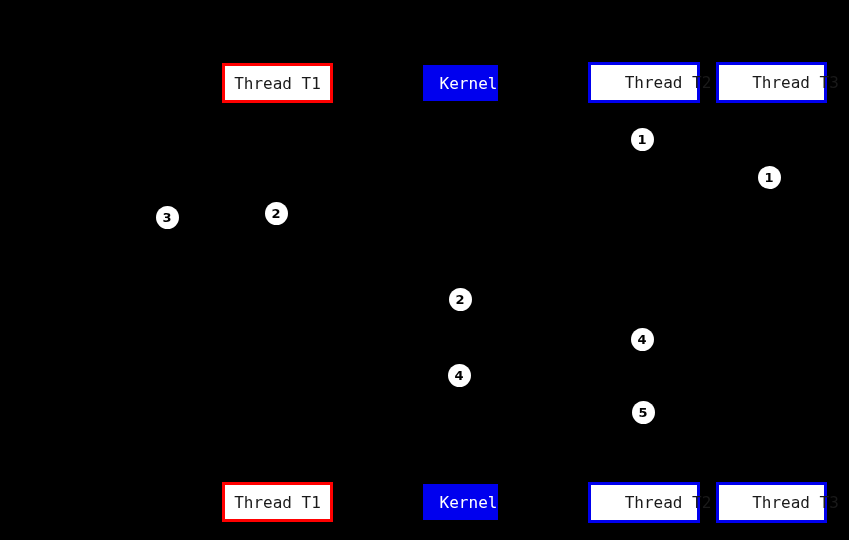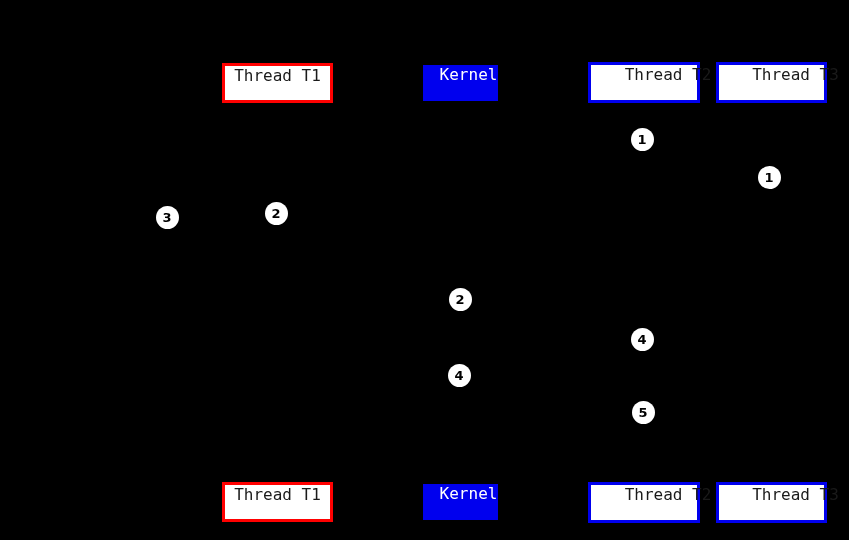--- a/index.html
+++ b/index.html
@@ -16,21 +16,21 @@
   .canvas{
     position:relative;
     width:849px;height:540px;
     background:var(--bg);
     overflow:hidden;
     font-family:"DejaVu Sans Mono", monospace;
   }
   .participant{
     position:absolute;
     box-sizing:border-box;
-    display:flex;justify-content:center;
+    display:flex;align-items:center;justify-content:center;
     font-size:16px;
     white-space:nowrap;
   }
   .p-red{
     border:3px solid var(--red);
     background:var(--box-fill);
     color:var(--box-text);
   }
   .p-blue{
     border:3px solid var(--blue);

